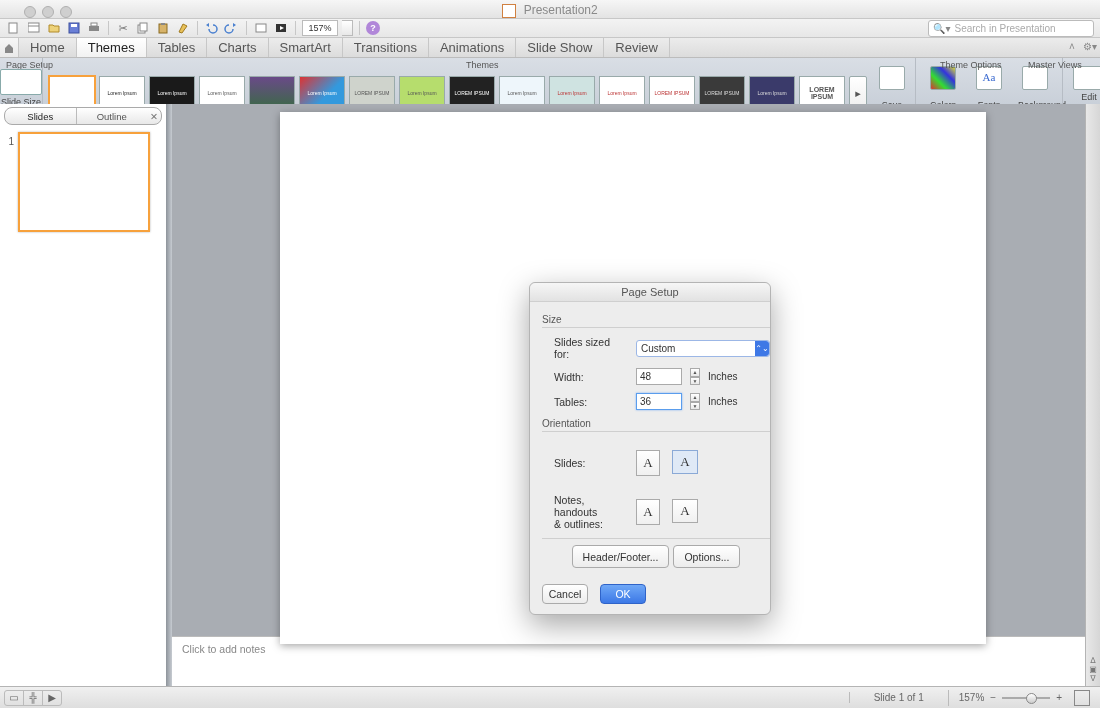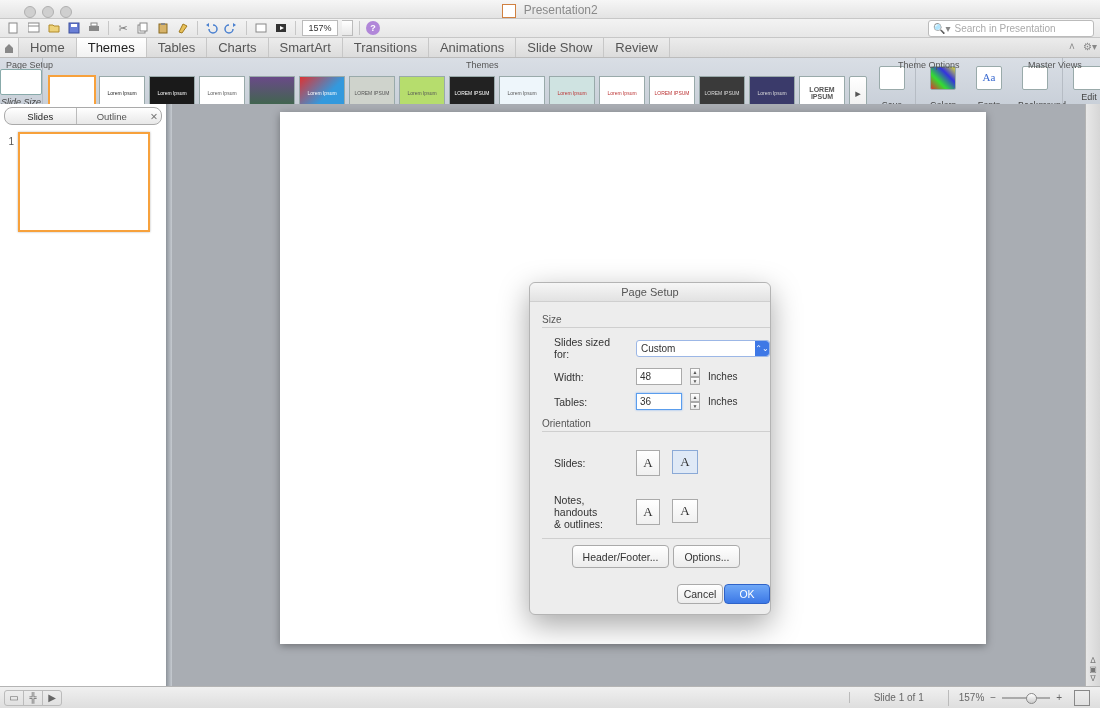--- a/index.html
+++ b/index.html
@@ -85,21 +85,21 @@
     height:49px;
     background: linear-gradient(#d9dee5,#c8cfd8);
     border-bottom:1px solid #9ea5ad;
     position:relative;
     display:flex;
     align-items:flex-start;
   }
   .ribbon .group-label {
     position:absolute; top:2px; font-size:9px; color:#555;
   }
-  .pg-setup-group { width:70px; height:100%; border-right:1px solid #b6bcc4; position:relative;font-style:italic;}
+  .pg-setup-group { width:70px; height:100%; border-right:1px solid #b6bcc4; position:relative;}
   .slide-size-btn {
     margin:11px auto 0 auto; width:40px; height:24px; border:1px solid #8aa; background:#fff; border-radius:2px;
   }
   .slide-size-txt { text-align:center; font-size:9px; color:#444; margin-top:2px;}
   .themes-strip {
     display:flex; align-items:center; gap:4px; padding:8px 6px 0 6px;
   }
   .theme-thumb {
     width:44px; height:32px; border:1px solid #9aa; background:#fff; font-size:5px;
     display:flex; align-items:center; justify-content:center; text-align:center; color:#555;
@@ -228,21 +228,21 @@
     width:22px; height:24px; border:1px solid #aaa; background:linear-gradient(#fff,#f0f0f0); display:flex; align-items:center; justify-content:center; font-family:serif; font-size:13px;
   }
   .obtn.land { width:24px; height:22px;}
   .obtn.sel { background:#dfe9f6; border-color:#8aa9d6;}
   .dlg-divider-full { height:1px; background:#cfcfcf; margin:6px 0;}
   .mid-btns { display:flex; justify-content:center; gap:4px; margin:6px 0;}
   .mbtn {
     padding:2px 10px; height:17px; border:1px solid #aaa; border-radius:4px;
     background:linear-gradient(#fff,#ececec); font-size:10.5px; display:flex; align-items:center;
   }
-  .end-btns { display:flex; justify-content:flex-end; gap:1px; margin-top:16px;}
+  .end-btns { display:flex; justify-content:flex-start; gap:12px; margin-top:16px;}
   .ebtn {
     width:44px; height:18px; border:1px solid #aaa; border-radius:4px;
     background:linear-gradient(#fff,#ececec); font-size:10.5px;
     display:flex; align-items:center; justify-content:center;
   }
   .ebtn.primary {
     background:linear-gradient(#6fa8f7,#3c78e6); color:#fff; border-color:#2f63c8;
   }
   svg { display:block; }
 </style>
@@ -362,21 +362,21 @@
   <div class="tab">Review</div>
   <div class="right-ctrls">
     <div class="chev">˄</div>
     <div class="gear">⚙▾</div>
   </div>
 </div>
 
 <div class="ribbon">
   <div class="group-label" style="left:6px;">Page Setup</div>
   <div class="group-label" style="left:466px;">Themes</div>
-  <div class="group-label" style="left:898px;">Theme Options</div>
+  <div class="group-label" style="left:940px;">Theme Options</div>
   <div class="group-label" style="left:1028px;">Master Views</div>
 
   <div class="pg-setup-group">
     <div class="slide-size-btn"></div>
     <div class="slide-size-txt">Slide Size</div>
   </div>
 
   <div class="themes-strip">
     <div class="theme-thumb sel"></div>
     <div class="theme-thumb" style="background:#fff;color:#222">Lorem Ipsum</div>
@@ -435,20 +435,23 @@
         <div class="slide-num">1</div>
         <div class="slide-th"></div>
       </div>
     </div>
   </div>
   <div class="splitter"></div>
   <div class="canvas-col">
     <div class="canvas-wrap">
       <div class="slide-canvas"></div>
     </div>
+    <div class="notes-bar">
+      <span>Click to add notes</span>
+    </div>
   </div>
   <div class="right-scroll">
     <div class="arrows-bot">ᐃ<br>▣<br>ᐁ</div>
   </div>
 </div>
 
 <div class="statusbar">
   <div class="status-left">
     <div class="sv">▭</div>
     <div class="sv">╬</div>

